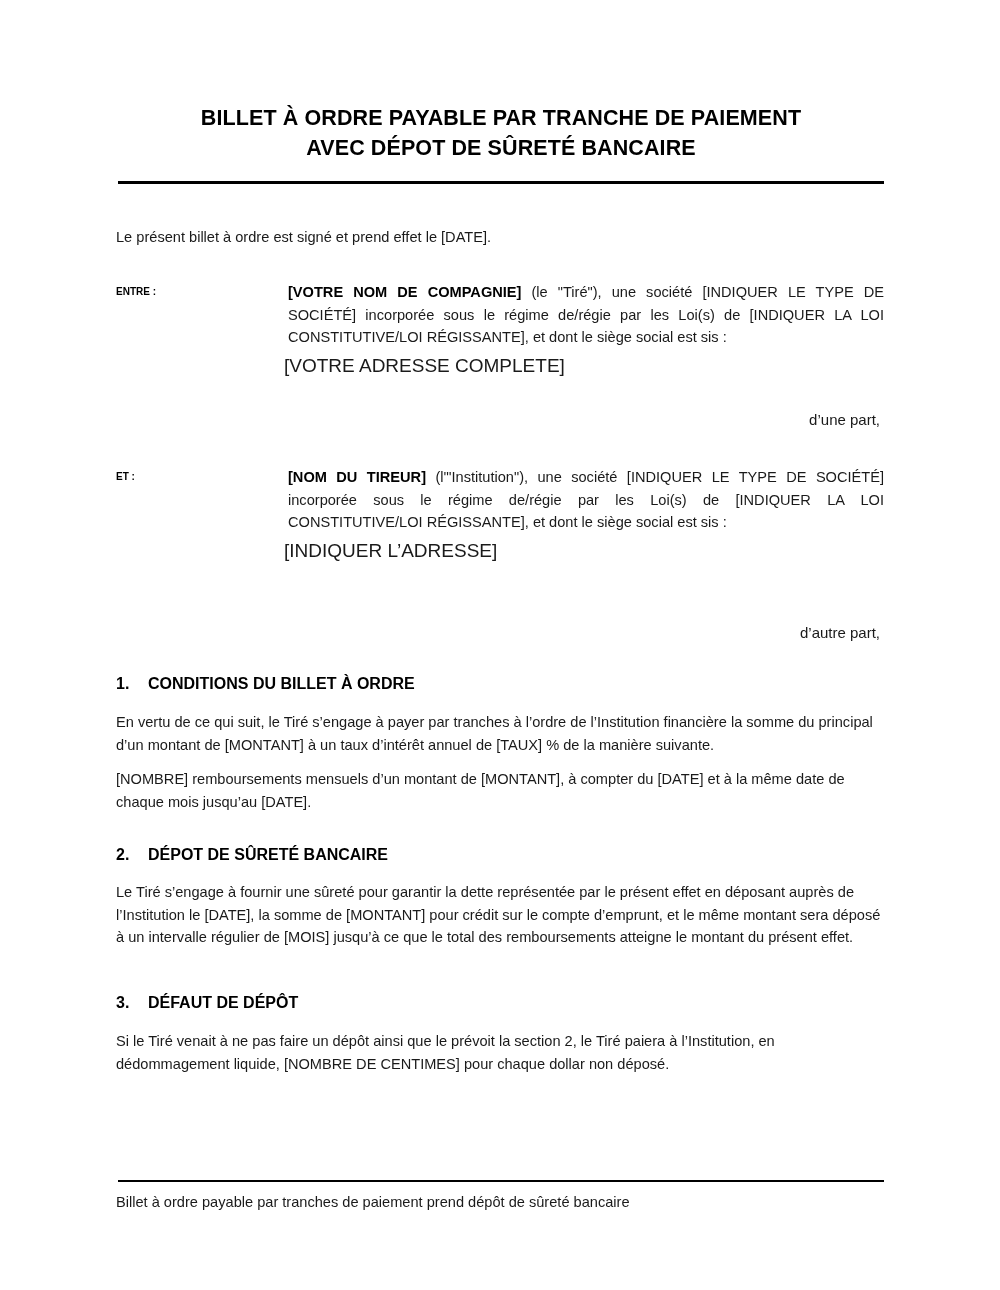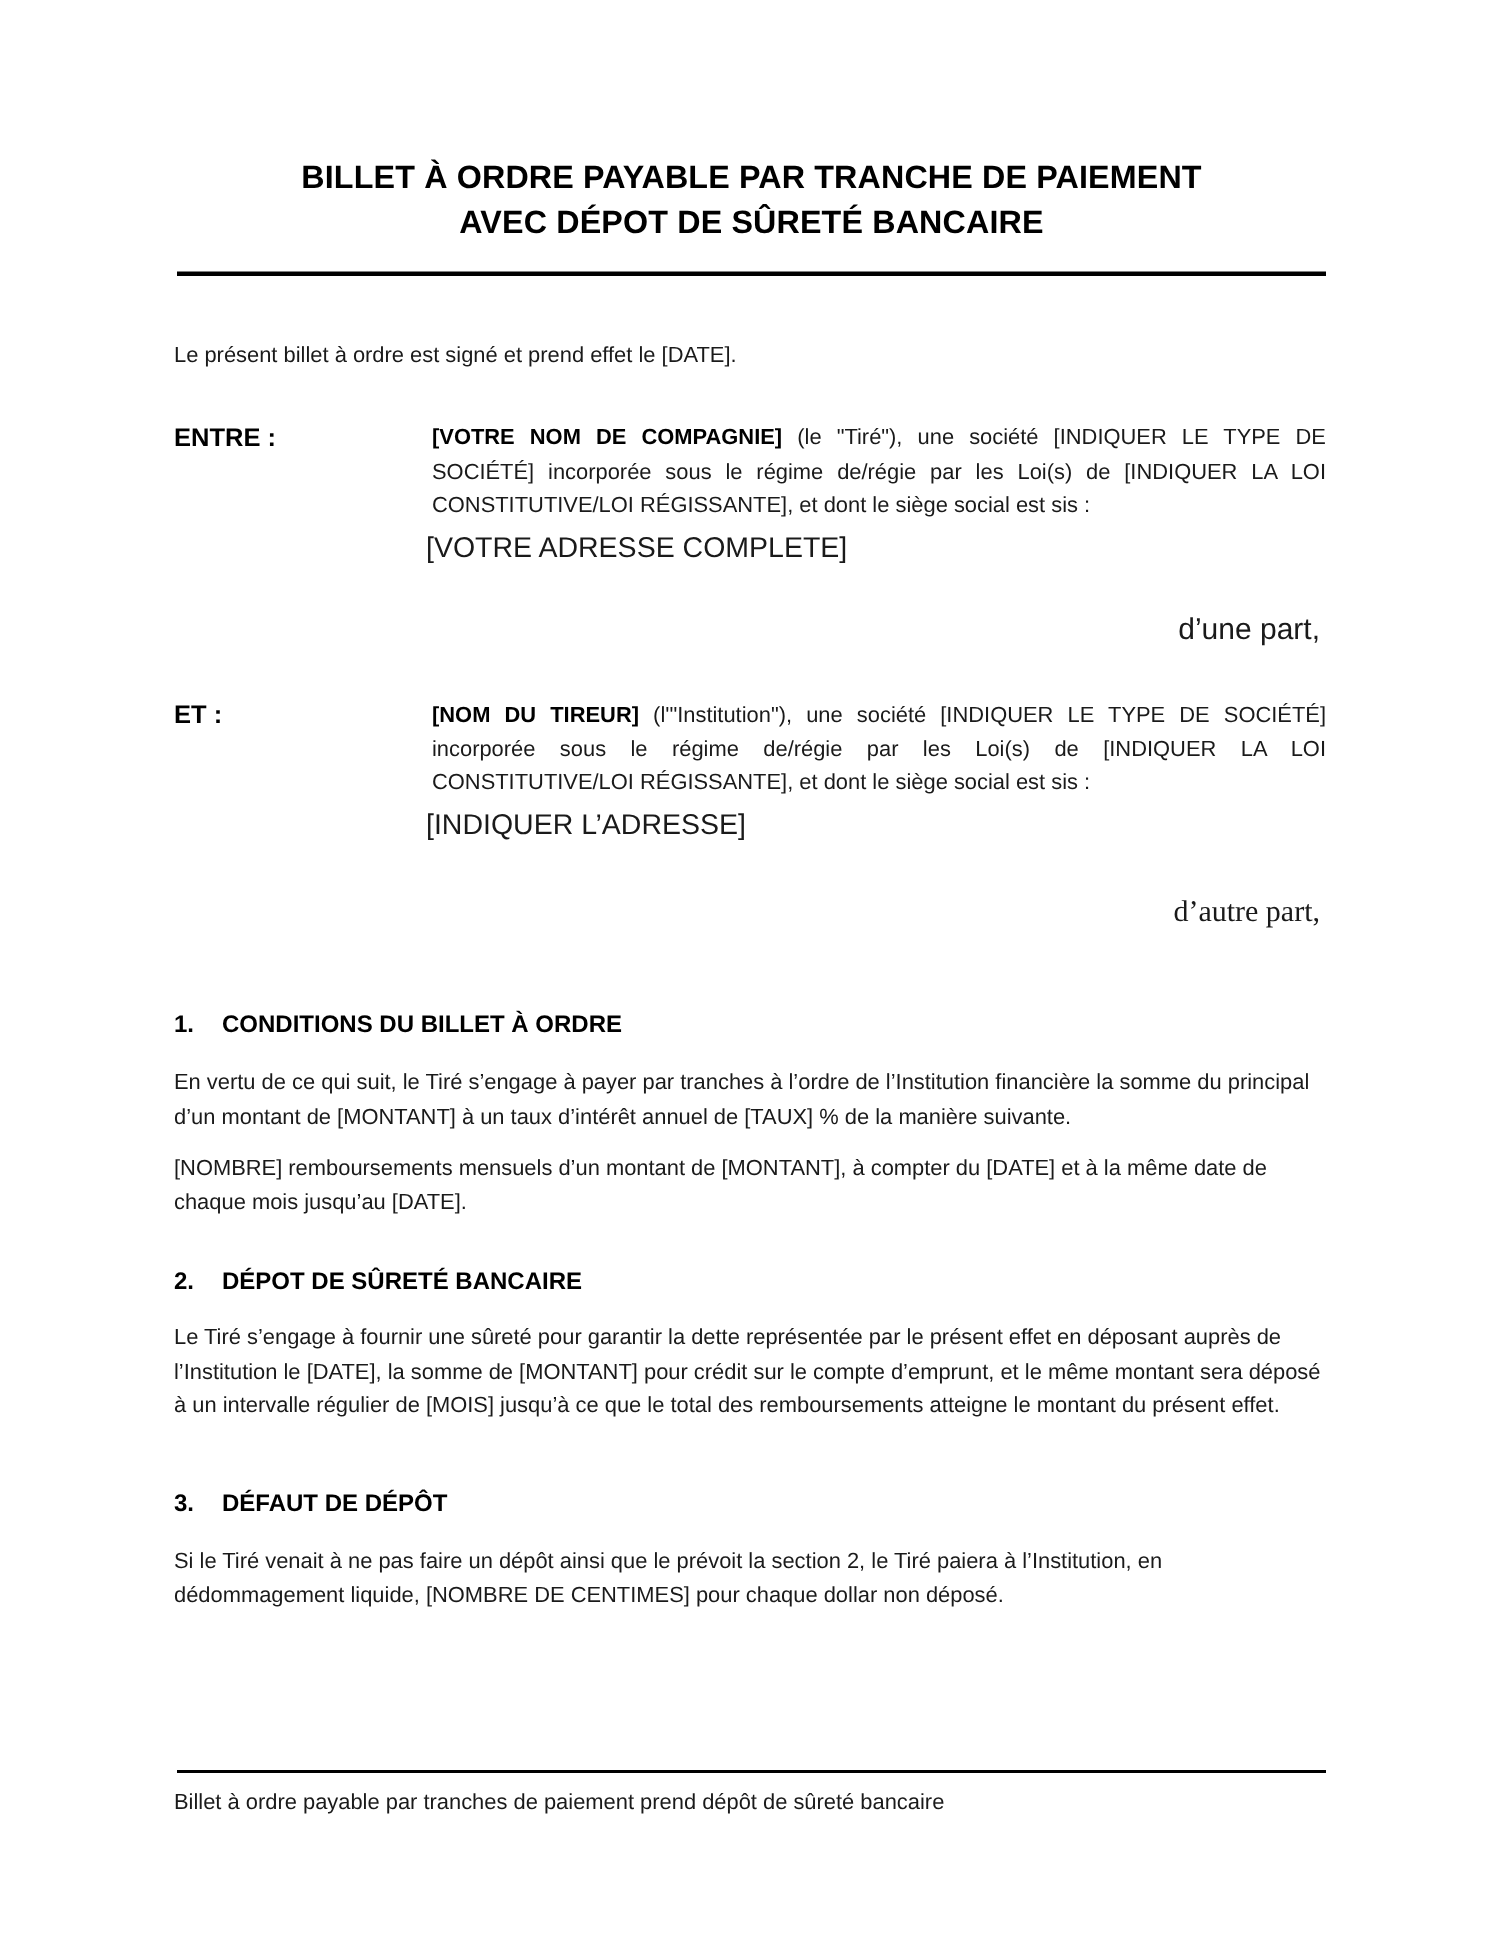--- a/index.html
+++ b/index.html
@@ -54,21 +54,21 @@
     color: #1a1a1a;
   }
   .full {
     left: 116px;
     width: 768px;
   }
   
   .party-label {
     position: absolute;
     left: 116px;
-    font-size: 17px;
+    font-size: 10px;
     font-weight: bold;
     line-height: 22.5px;
     color: #000000;
     white-space: nowrap;
   }
   .party-body {
     position: absolute;
     left: 288px;
     width: 596px;
     font-size: 14.6px;
@@ -87,21 +87,21 @@
     width: 596px;
     font-size: 19px;
     line-height: 22.5px;
     color: #1a1a1a;
   }
   .part-note {
     position: absolute;
     left: 116px;
     width: 764px;
     text-align: right;
-    font-size: 20px;
+    font-size: 15px;
     line-height: 22.5px;
     color: #1a1a1a;
   }
   
   .sec-head {
     position: absolute;
     left: 116px;
     width: 768px;
     font-size: 16px;
     font-weight: bold;
@@ -156,21 +156,21 @@
   <div class="para full" style="top:226px;">Le présent billet à ordre est signé et prend effet le [DATE].</div>
 
   <div class="party-label" style="top:281px;">ENTRE :</div>
   <div class="party-body" style="top:281px;"><b>[VOTRE NOM DE COMPAGNIE]</b><span> (le "Tiré"), une société [INDIQUER LE TYPE DE SOCIÉTÉ] incorporée sous le régime de/régie par les Loi(s) de [INDIQUER LA LOI CONSTITUTIVE/LOI RÉGISSANTE], et dont le siège social est sis :</span></div>
   <div class="party-addr" style="top:355px;">[VOTRE ADRESSE COMPLETE]</div>
   <div class="part-note" style="top:409px;">d’une part,</div>
 
   <div class="party-label" style="top:466px;">ET :</div>
   <div class="party-body" style="top:466px;"><b>[NOM DU TIREUR]</b><span> (l'"Institution"), une société [INDIQUER LE TYPE DE SOCIÉTÉ] incorporée sous le régime de/régie par les Loi(s) de [INDIQUER LA LOI CONSTITUTIVE/LOI RÉGISSANTE], et dont le siège social est sis :</span></div>
   <div class="party-addr" style="top:540px;">[INDIQUER L’ADRESSE]</div>
-  <div class="part-note" style="top:597px;font-family:Liberation Serif, serif;">d’autre part,</div>
+  <div class="part-note" style="top:622px;">d’autre part,</div>
 
   <div class="sec-head" style="top:673px;"><span class="num">1.</span><span>CONDITIONS DU BILLET À ORDRE</span></div>
   <div class="para full" style="top:768px;">[NOMBRE] remboursements mensuels d’un montant de [MONTANT], à compter du [DATE] et à la même date de chaque mois jusqu’au [DATE].</div>
   <div class="para full" style="top:711px;">En vertu de ce qui suit, le Tiré s’engage à payer par tranches à l’ordre de l’Institution financière la somme du principal d’un montant de [MONTANT] à un taux d’intérêt annuel de [TAUX] % de la manière suivante.</div>
 
   <div class="sec-head" style="top:844px;"><span class="num">2.</span><span>DÉPOT DE SÛRETÉ BANCAIRE</span></div>
   <div class="para full" style="top:881px;">Le Tiré s’engage à fournir une sûreté pour garantir la dette représentée par le présent effet en déposant auprès de l’Institution le [DATE], la somme de [MONTANT] pour crédit sur le compte d’emprunt, et le même montant sera déposé à un intervalle régulier de [MOIS] jusqu’à ce que le total des remboursements atteigne le montant du présent effet.</div>
 
   <div class="sec-head" style="top:992px;"><span class="num">3.</span><span>DÉFAUT DE DÉPÔT</span></div>
   <div class="para full" style="top:1030px;">Si le Tiré venait à ne pas faire un dépôt ainsi que le prévoit la section 2, le Tiré paiera à l’Institution, en dédommagement liquide, [NOMBRE DE CENTIMES] pour chaque dollar non déposé.</div>

